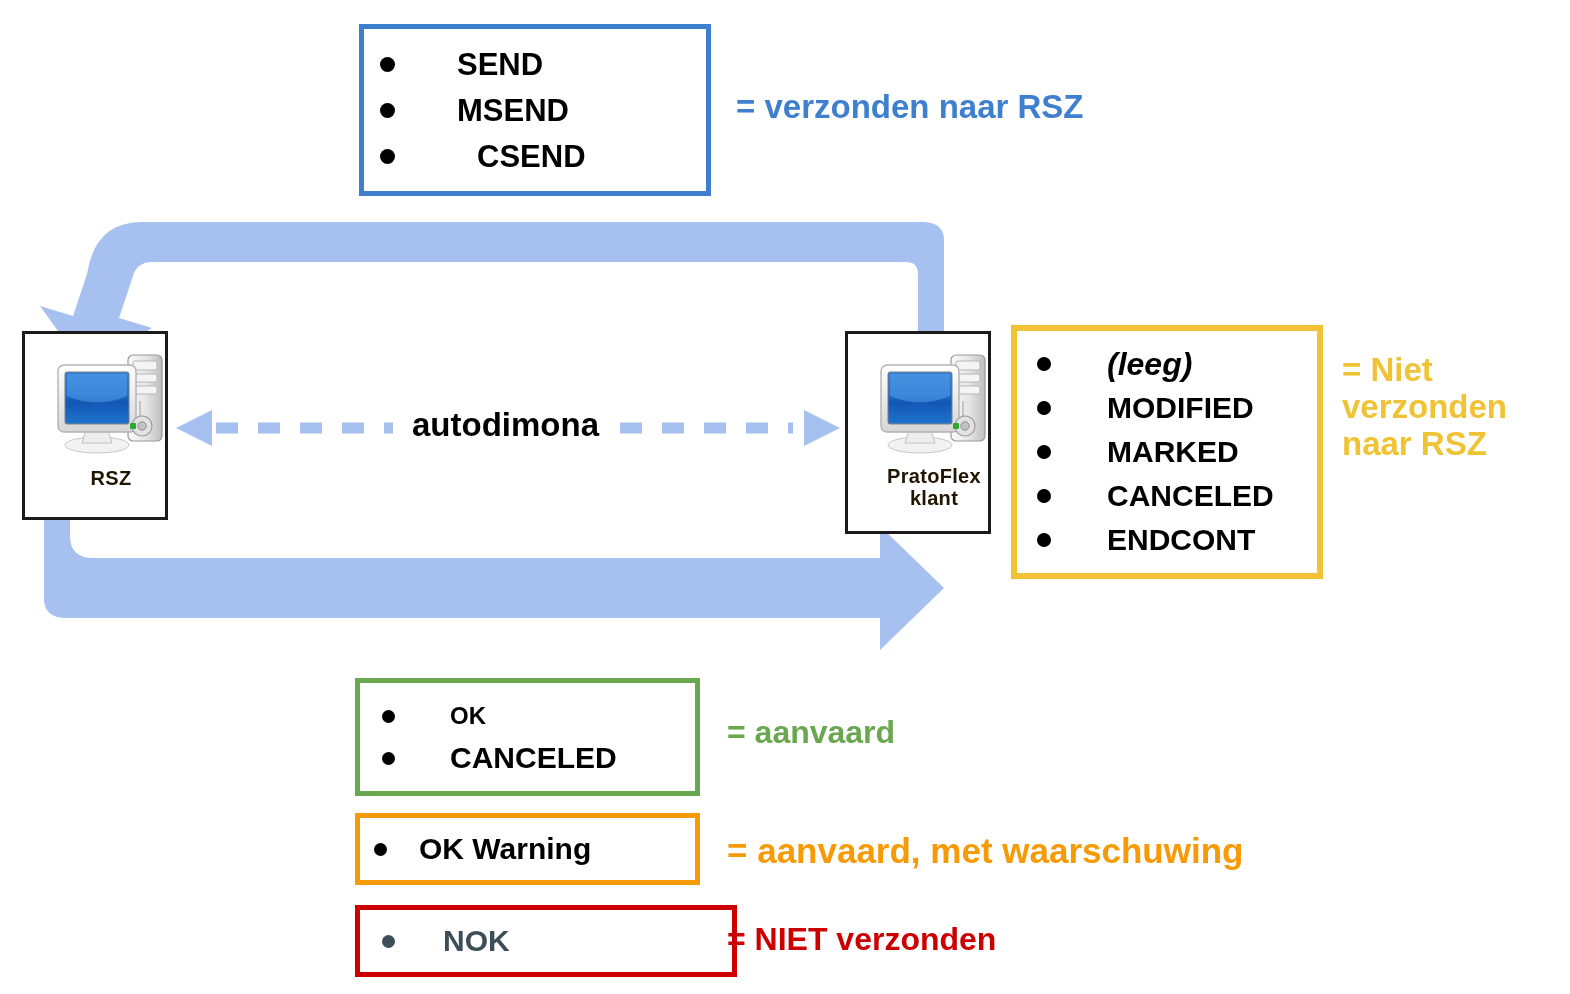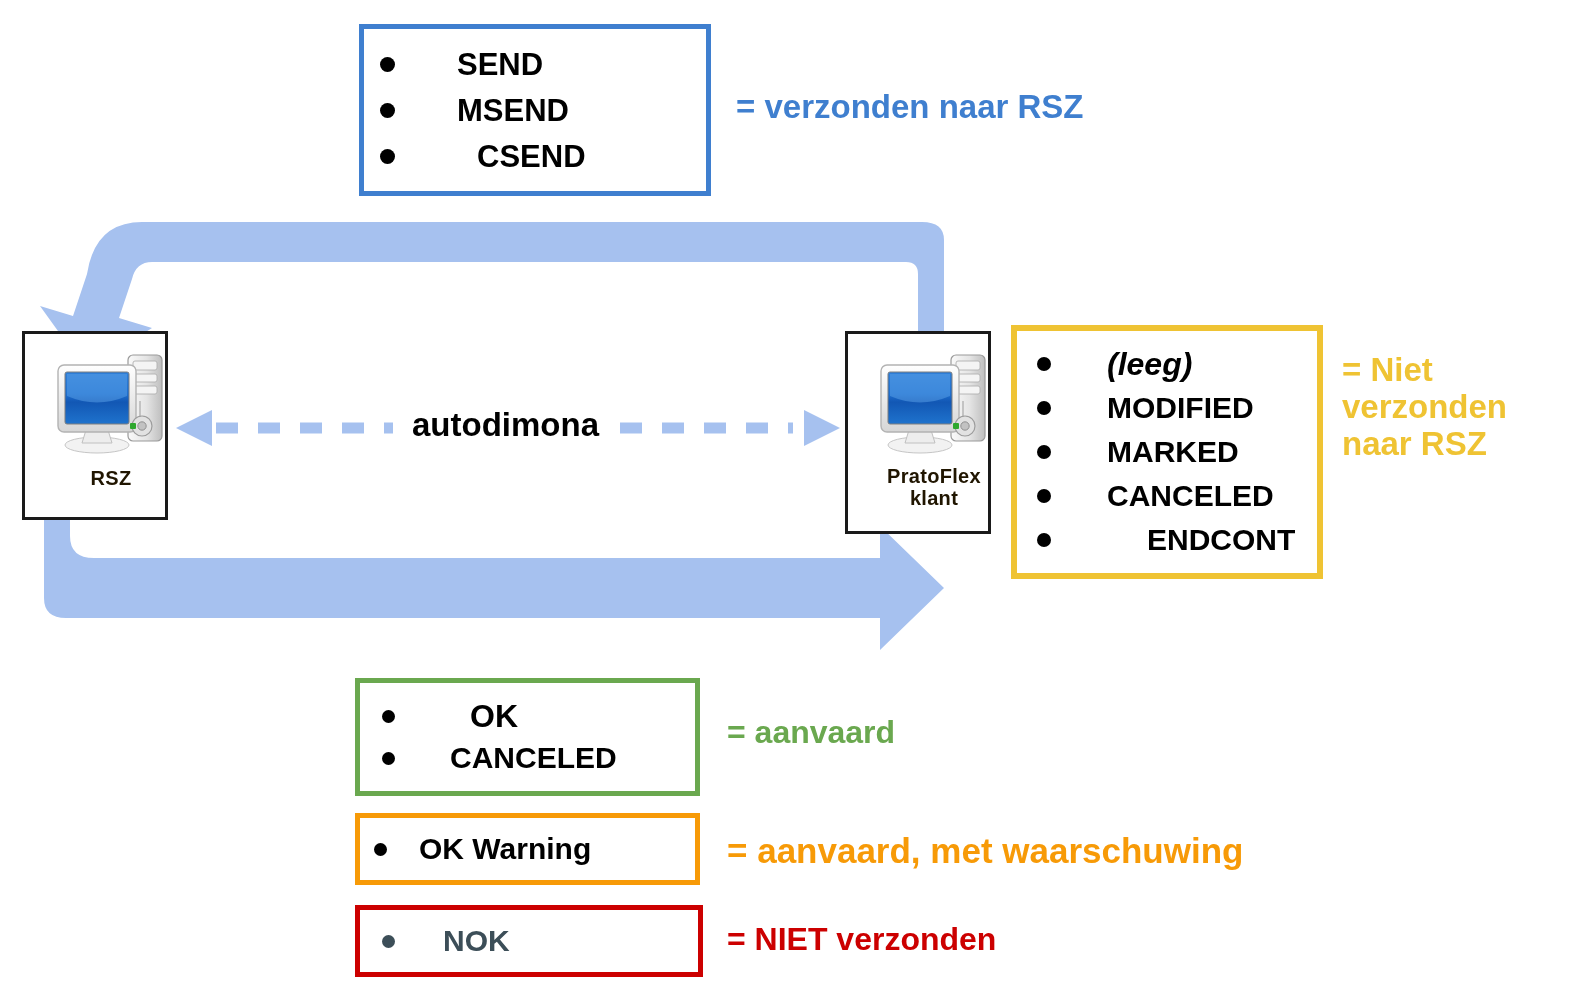--- a/index.html
+++ b/index.html
@@ -243,53 +243,53 @@
       <span class="bullet-label" style="margin-left:56px; font-size:30px;">MODIFIED</span>
     </div>
     <div class="bullet-row" style="height:44px;">
       <span class="bullet" style="width:14px;height:14px;"></span>
       <span class="bullet-label" style="margin-left:56px; font-size:30px;">MARKED</span>
     </div>
     <div class="bullet-row" style="height:44px;">
       <span class="bullet" style="width:14px;height:14px;"></span>
       <span class="bullet-label" style="margin-left:56px; font-size:30px;">CANCELED</span>
     </div>
-    <div class="bullet-row" style="height:44px;gap:40px;">
+    <div class="bullet-row" style="height:44px;">
       <span class="bullet" style="width:14px;height:14px;"></span>
       <span class="bullet-label" style="margin-left:56px; font-size:30px;">ENDCONT</span>
     </div>
   </div>
 
   <div class="abs legend yellow" style="left:1342px; top:352px; font-size:33px;">= Niet
 verzonden
 naar RSZ</div>
 
   <div class="abs status-box green" style="left:355px; top:678px; width:345px; height:118px; padding-left:22px;">
     <div class="bullet-row" style="height:42px;">
       <span class="bullet" style="width:13px;height:13px;"></span>
-      <span class="bullet-label" style="margin-left:75px; font-size:32px;">OK</span>
+      <span class="bullet-label" style="margin-left:55px; font-size:24px;">OK</span>
     </div>
     <div class="bullet-row" style="height:42px;">
       <span class="bullet" style="width:13px;height:13px;"></span>
       <span class="bullet-label" style="margin-left:55px; font-size:30px;">CANCELED</span>
     </div>
   </div>
 
   <div class="abs legend green" style="left:727px; top:715px; font-size:32px;">= aanvaard</div>
 
   <div class="abs status-box orange" style="left:355px; top:813px; width:345px; height:72px; padding-left:14px;">
     <div class="bullet-row" style="height:42px;">
       <span class="bullet" style="width:13px;height:13px;"></span>
       <span class="bullet-label" style="margin-left:32px; font-size:30px;">OK Warning</span>
     </div>
   </div>
 
   <div class="abs legend orange" style="left:727px; top:831px; font-size:35px;">= aanvaard, met waarschuwing</div>
 
-  <div class="abs status-box red" style="left:355px; top:905px; width:348px; height:72px; padding-left:22px;">
+  <div class="abs status-box red" style="left:355px; top:905px; width:382px; height:72px; padding-left:22px;">
     <div class="bullet-row" style="height:42px;">
       <span class="bullet grey" style="width:13px;height:13px;"></span>
       <span class="bullet-label grey" style="margin-left:48px; font-size:30px;">NOK</span>
     </div>
   </div>
 
   <div class="abs legend red" style="left:727px; top:922px; font-size:32px;">= NIET verzonden</div>
 
 </div>
 

